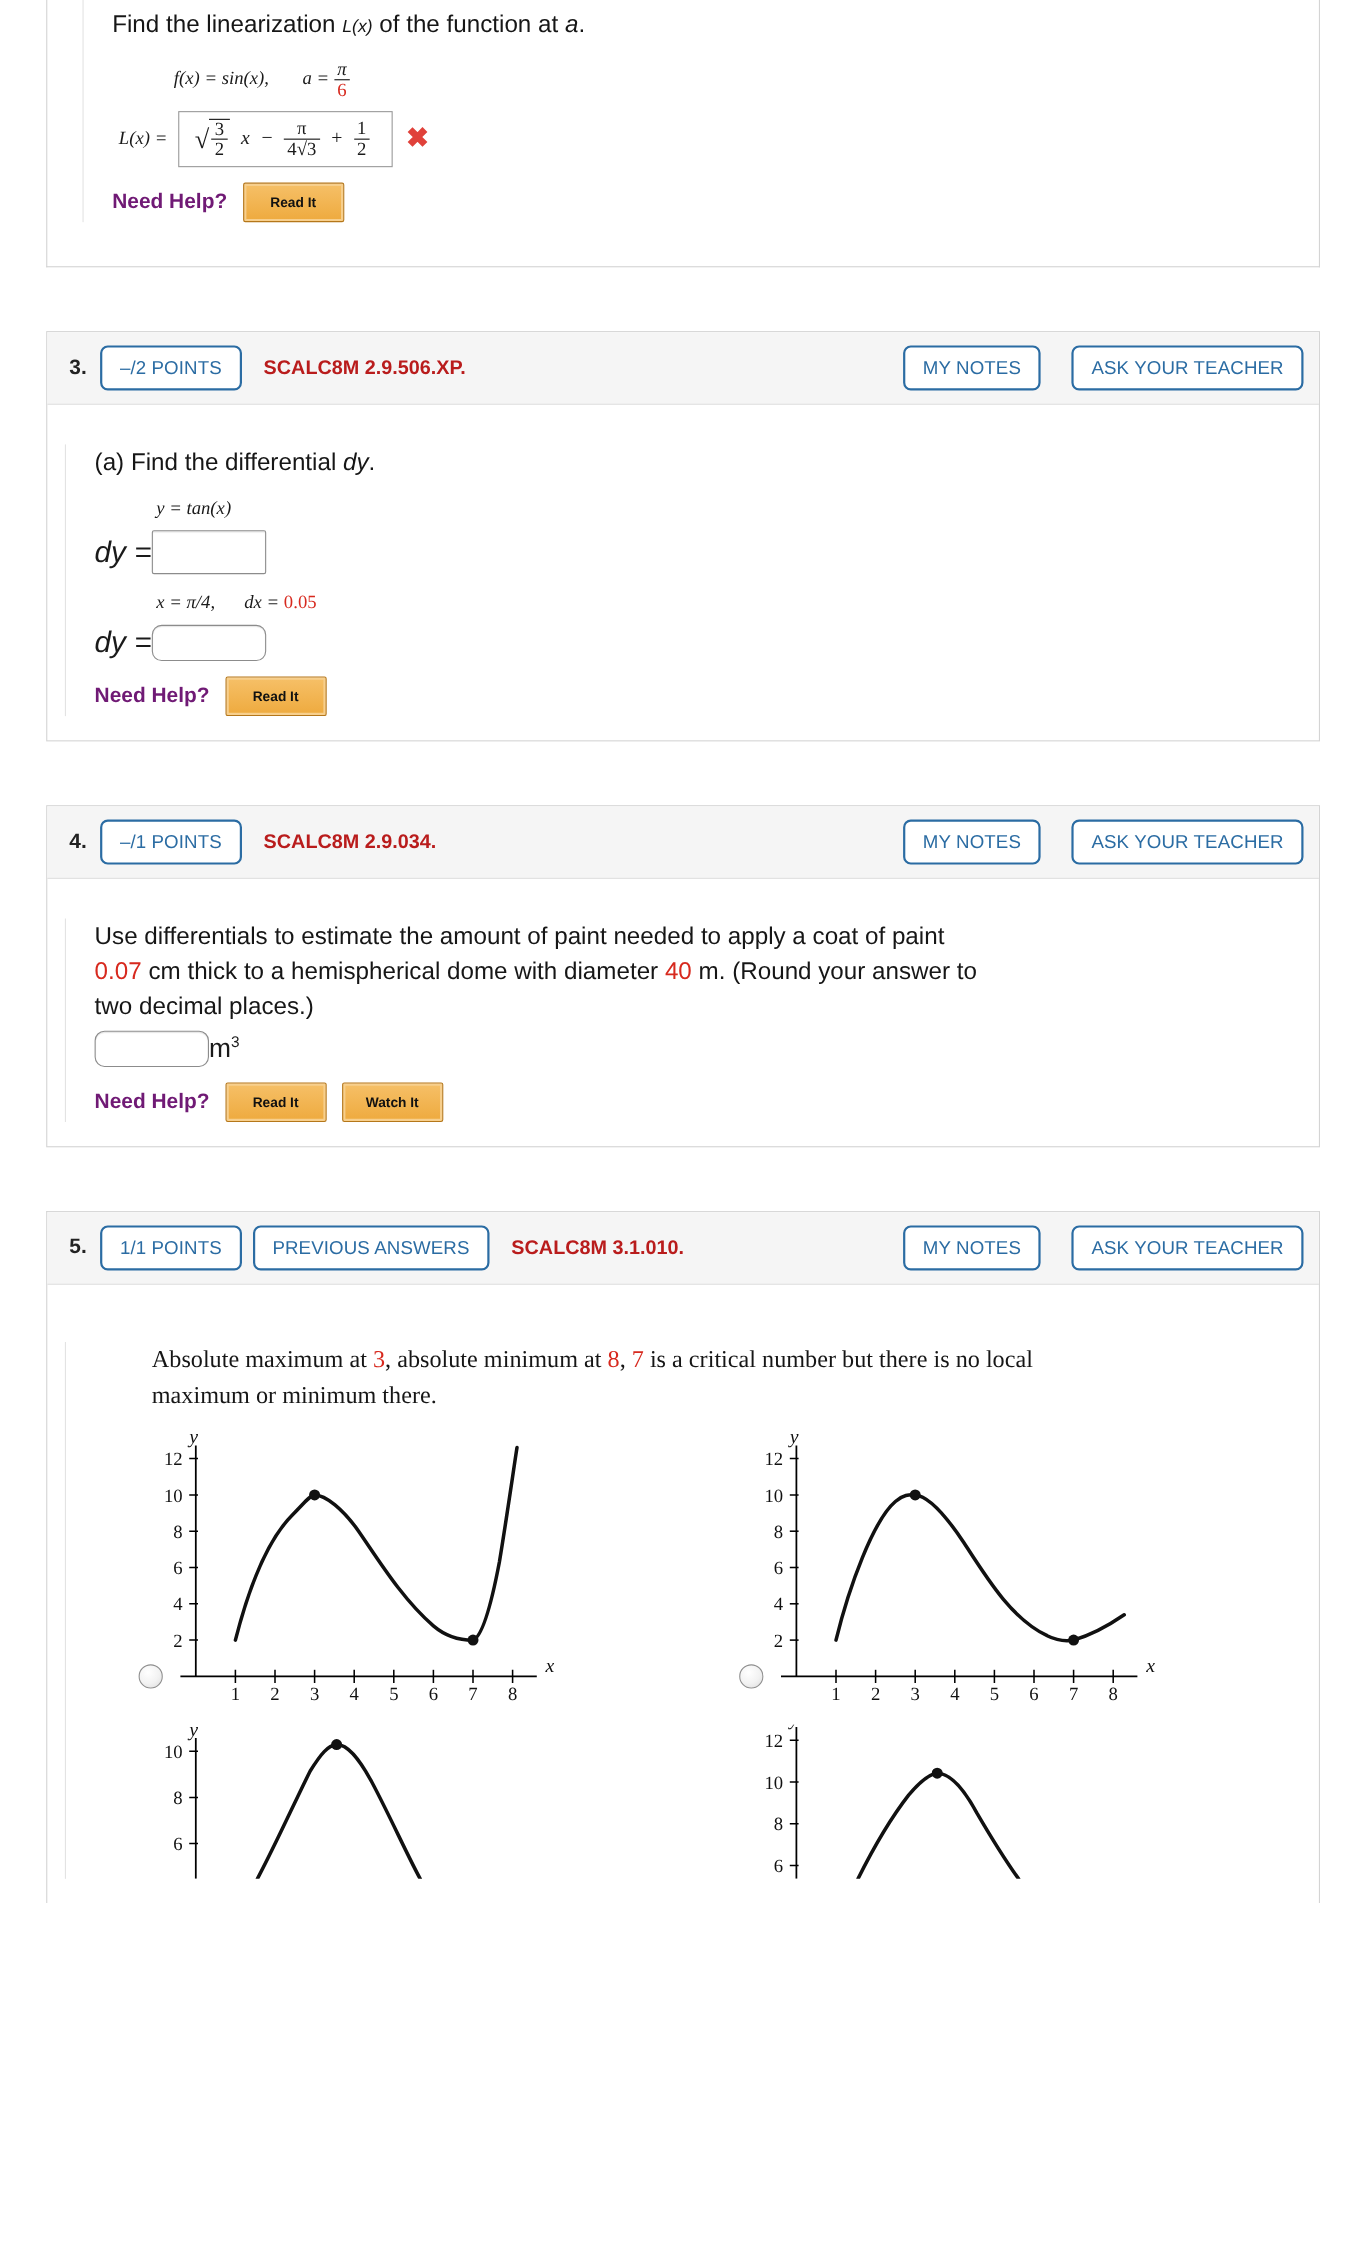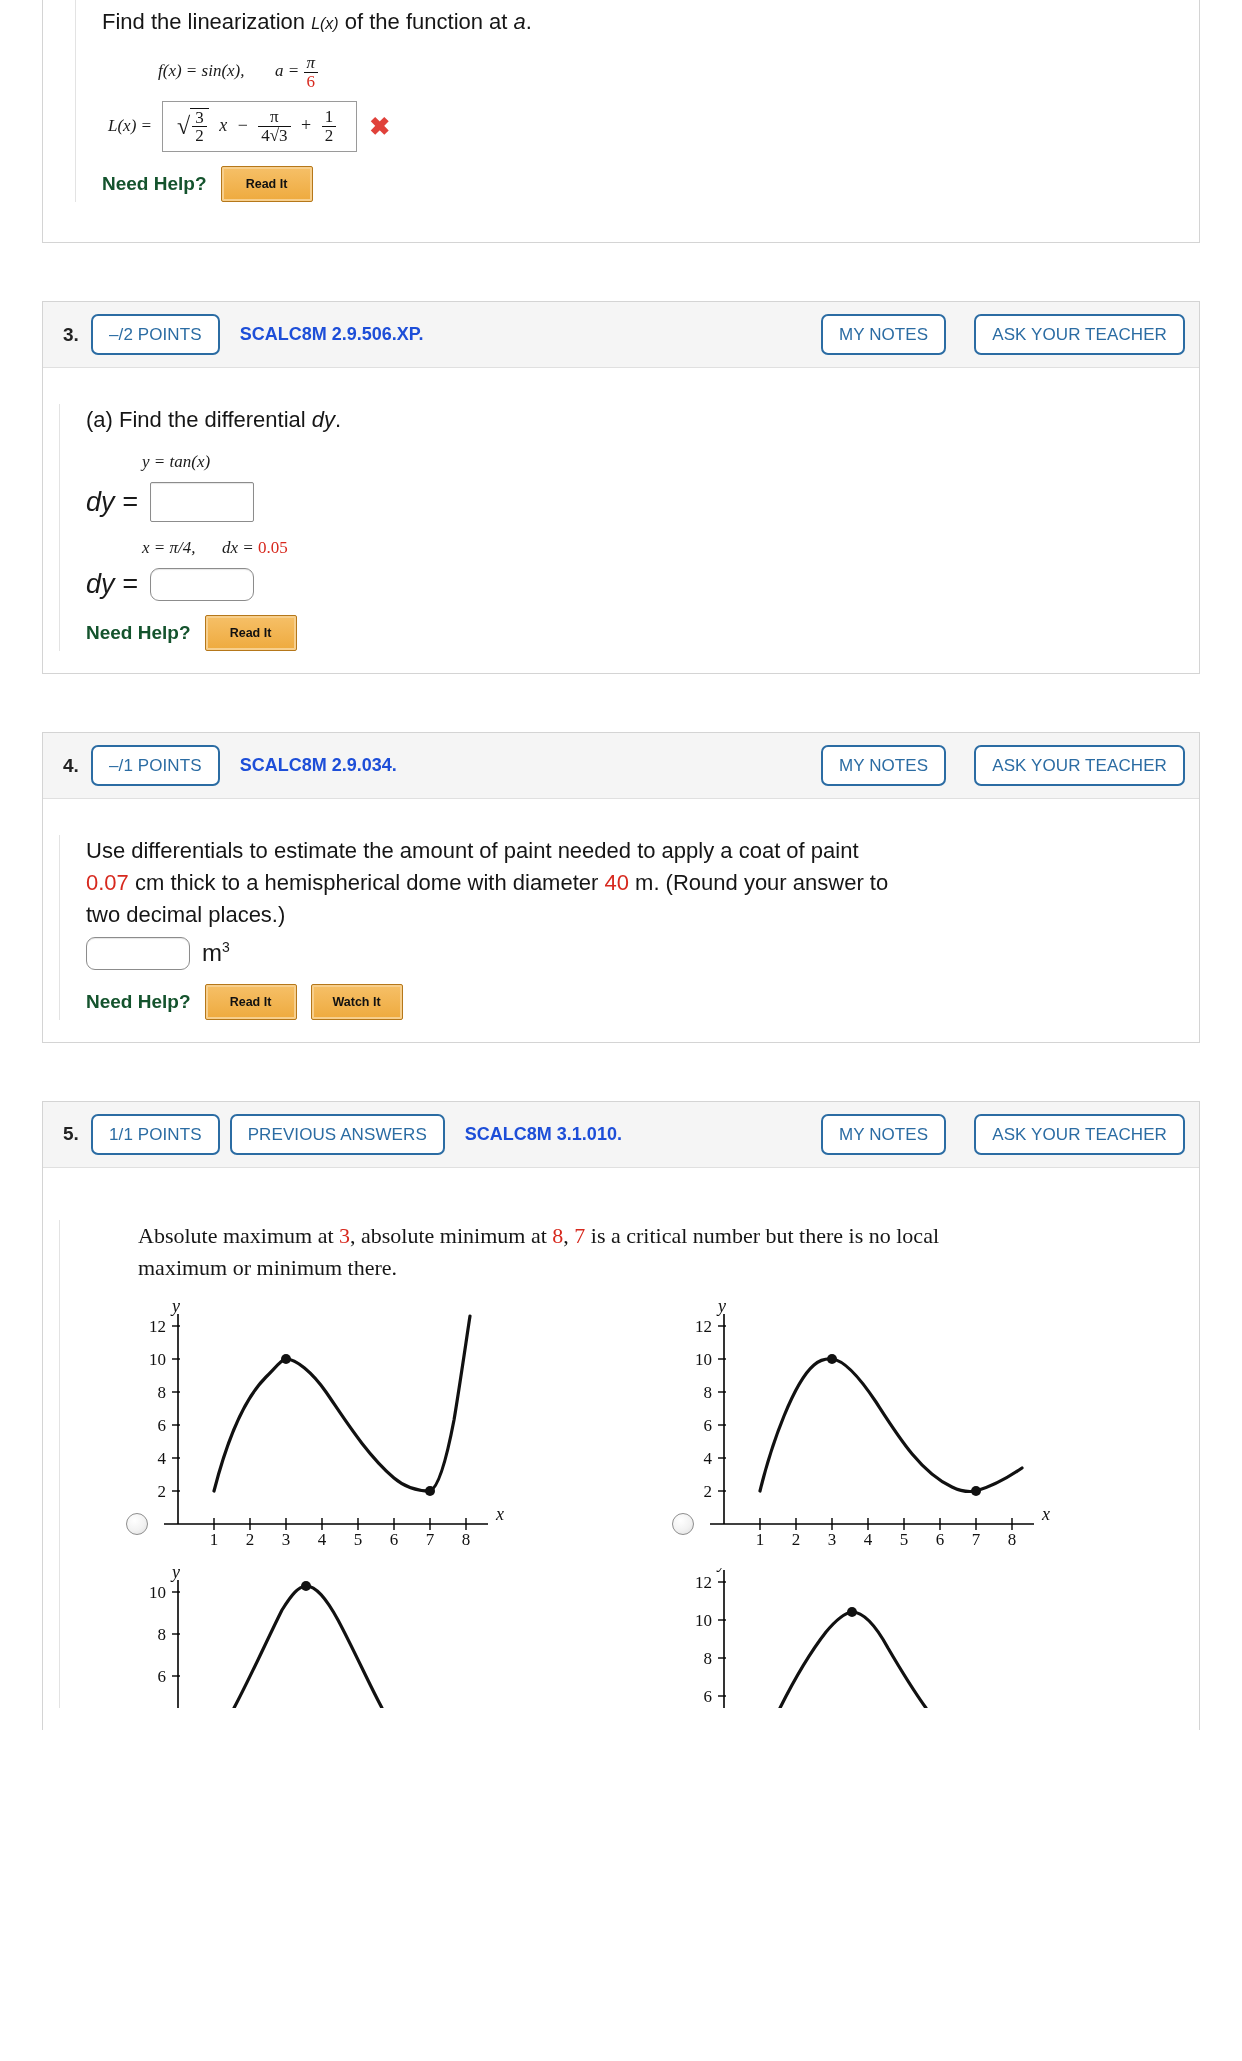--- a/index.html
+++ b/index.html
@@ -47,21 +47,21 @@
     font-family: "Liberation Sans", sans-serif;
     letter-spacing: 0.1px;
     padding: 10px 16px;
     white-space: nowrap;
     cursor: pointer;
     line-height: 1;
   }
   .qcode {
     font-size: 18px;
     font-weight: 700;
-    color: #1d4ed8;
+    color: #b91c1c;
     margin-left: 20px;
     white-space: nowrap;
   }
   .spacer { flex: 1 1 auto; }
   .headbtns { display: flex; gap: 12px; }
   .headbtns .pillbtn + .pillbtn { margin-left: 16px; }
 
   
   .qbody {
     padding: 36px 16px 22px 16px;
@@ -97,38 +97,38 @@
     display: inline-block;
     width: 104px; height: 33px;
     border: 1px solid #8c8c8c;
     border-radius: 9px;
     background: #fff;
     vertical-align: middle;
     box-shadow: inset 0 1px 1px rgba(0,0,0,.10);
   }
   .ansbox.sq { border-radius: 2px; width: 104px; height: 40px; }
   .ansrow {
-    display: flex; align-items: center; gap: 12px;
+    display: flex; align-items: center; gap: 0;
     margin: 10px 0 6px 0;
   }
   .dy {
     font-size: 27px;
     font-style: italic;
     font-family: "Liberation Sans", sans-serif;
   }
   .unit { font-size: 24px; }
   .unit sup { font-size: 14px; }
 
   
   .needhelp {
     display: flex; align-items: center; gap: 14px;
     margin-top: 14px;
   }
   .needhelp-label {
-    color: #14532d;
+    color: #701a75;
     font-weight: 700;
     font-size: 19px;
   }
   .helpbtn {
     width: 92px; height: 36px;
     border: 1px solid #b5771a;
     background: linear-gradient(#f6c068, #eeaa3e);
     border-radius: 2px;
     display: inline-flex; align-items: center; justify-content: center;
     font-size: 12.5px; font-weight: 700; color: #111;

